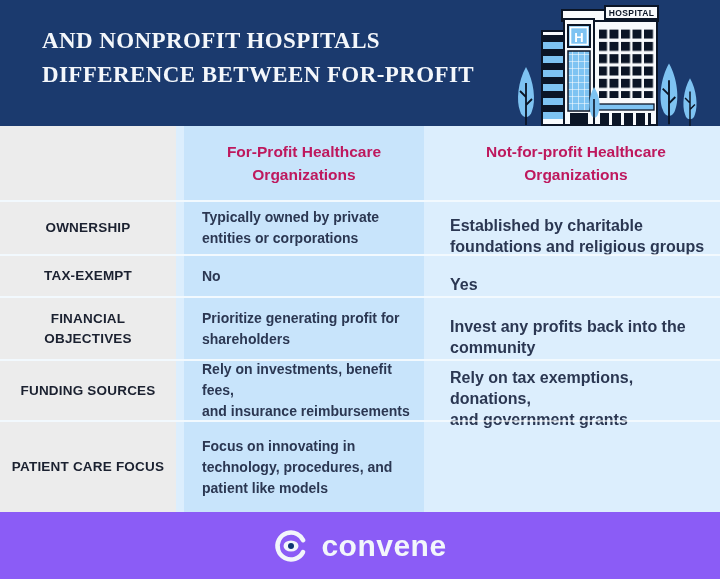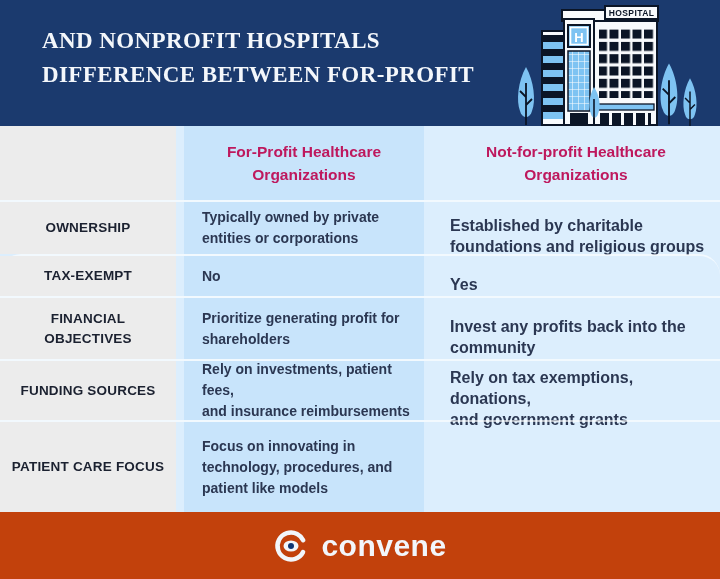--- a/index.html
+++ b/index.html
@@ -34,27 +34,27 @@
     flex: 1; margin-left: 8px; display: flex; align-items: center;
     padding: 16px 8px 0 18px; font-weight: 700; font-size: 16px; color: #2b3752;
     line-height: 21px; white-space: pre-line;
   }
   .header-row .c2, .header-row .c3 {
     justify-content: center; text-align: center; padding: 0 18px;
     font-size: 15.5px; color: #be185d; line-height: 23px;
   }
   .r-head { height: 74px; }
   .r-0 { height: 54px; }
-  .r-1 { height: 42px; border-radius: 21px; }
+  .r-1 { height: 42px; }
   .r-2 { height: 63px; justify-content: center; }
   .r-3 { height: 61px; }
   .r-4 { height: 92px; }
   
   .footer {
-    height: 67px; background: #c2410c;
+    height: 67px; background: #8b5cf6;
     display: flex; align-items: center; justify-content: center; gap: 12px;
   }
   .brand-text { color: #f2f6fb; font-size: 30px; font-weight: 700; letter-spacing: .5px; }
 </style>
 </head>
 <body>
 
 <div class="page">
 
   <header class="banner">
@@ -161,21 +161,21 @@
       <div class="c1">FINANCIAL
 OBJECTIVES</div>
       <div class="c2">Prioritize generating profit for
 shareholders</div>
       <div class="c3">Invest any profits back into the
 community</div>
     </div>
 
     <div class="row r-3">
       <div class="c1">FUNDING SOURCES</div>
-      <div class="c2">Rely on investments, patient fees,
+      <div class="c2">Rely on investments, benefit fees,
 and insurance reimbursements</div>
       <div class="c3">Rely on tax exemptions, donations,
 and government grants</div>
     </div>
 
     <div class="row r-4">
       <div class="c1">PATIENT CARE FOCUS</div>
       <div class="c2">Focus on innovating in
 technology, procedures, and
 patient like models</div>

